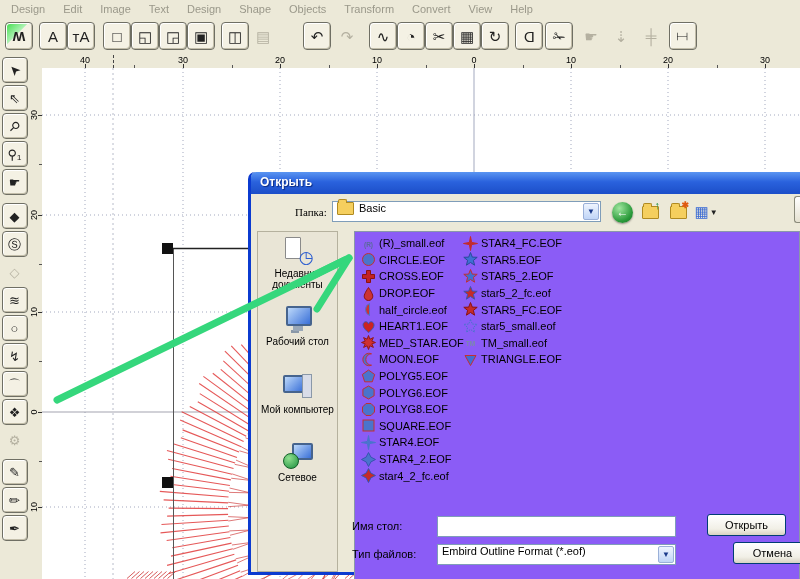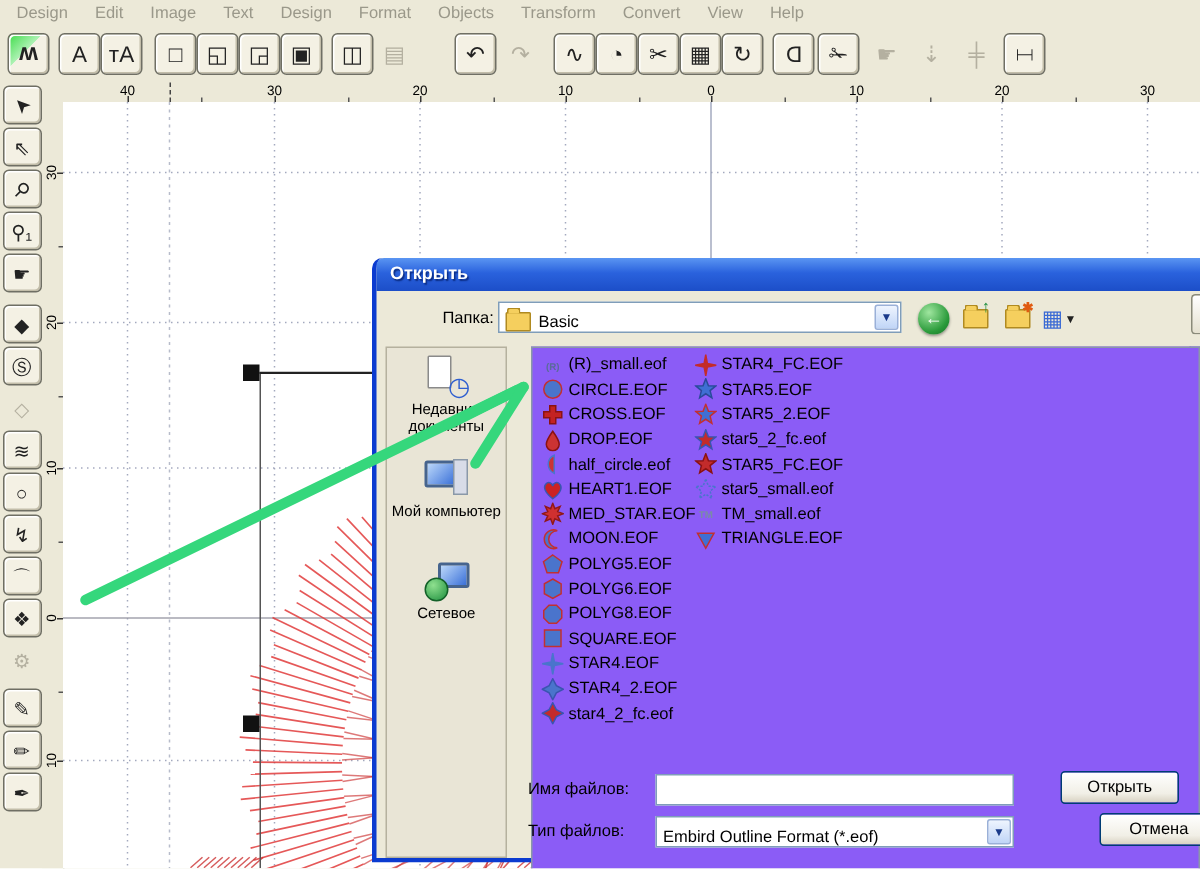--- a/index.html
+++ b/index.html
@@ -45,23 +45,23 @@
   .vtick.minor{width:3px;background:#555;}
   
   #canvas{position:absolute;left:42px;top:68px;width:758px;height:511px;background:#fff;overflow:hidden;}
   
   #dialog{position:absolute;left:248px;top:172px;width:560px;height:403px;z-index:10;
     background:#ECE9D8;border:3px solid #0b3bd0;border-top:none;border-radius:7px 0 0 0;box-sizing:border-box;}
   #dialog-titlebar{height:22px;background:linear-gradient(180deg,#5a95f2 0%,#2a62dd 45%,#1c4ec8 100%);
     border-radius:5px 0 0 0;color:#fff;font-weight:bold;font-size:12px;padding:3px 0 0 9px;
     text-shadow:1px 1px 1px #0a2a80;box-sizing:border-box;}
   #dialog-body{position:relative;width:100%;height:378px;}
-  #folder-label{position:absolute;left:44px;top:12px;font-size:11px;}
+  #folder-label{position:absolute;left:44px;top:12px;font-size:11px;font-family:Liberation Serif, serif;}
   #folder-combo{position:absolute;left:81px;top:7px;width:269px;height:21px;}
-  .xp-combo{background:#fff;border:1px solid #7f9db9;font-size:11px;display:flex;align-items:flex-end;
+  .xp-combo{background:#fff;border:1px solid #7f9db9;font-size:11px;display:flex;align-items:flex-start;
     padding-left:4px;box-sizing:border-box;position:absolute;}
   .xp-combo .arrow{position:absolute;right:1px;top:1px;bottom:1px;width:16px;border-radius:2px;
     background:linear-gradient(#eef4fe,#c0d5f7);border:1px solid #9ab0d8;color:#1a3a8a;font-size:8px;
     display:flex;align-items:center;justify-content:center;box-sizing:border-box;}
   .mini-folder{width:15px;height:11px;background:#f5cf5e;border:1px solid #b08a20;border-radius:1px;
     position:relative;margin-right:5px;flex:0 0 auto;}
   .mini-folder::before{content:"";position:absolute;top:-4px;left:0;width:7px;height:3px;background:#f5cf5e;
     border:1px solid #b08a20;border-bottom:none;border-radius:2px 2px 0 0;}
   #nav-bar{position:absolute;left:361px;top:6px;width:120px;height:24px;display:flex;align-items:center;gap:6px;}
   #nav-back{width:21px;height:21px;border-radius:50%;color:#fff;font-size:12px;font-weight:bold;
@@ -129,21 +129,21 @@
 <body>
 
 <div id="screen">
 
   <div id="menu-bar">
       <span class="menu-item">Design</span>
       <span class="menu-item">Edit</span>
       <span class="menu-item">Image</span>
       <span class="menu-item">Text</span>
       <span class="menu-item">Design</span>
-      <span class="menu-item">Format</span>
+      <span class="menu-item">Shape</span>
       <span class="menu-item">Objects</span>
       <span class="menu-item">Transform</span>
       <span class="menu-item">Convert</span>
       <span class="menu-item">View</span>
       <span class="menu-item">Help</span>
     </div>
   <div id="toolbar">
       <div class="tb-btn logo">
         <span class="g">ʍ</span>
       </div>
@@ -512,20 +512,24 @@
       </div>
       <div id="edge-btn"></div>
       <div id="edge-panel"></div>
 
       <div id="places">
           <div class="place">
             <div class="picon picon-recent"></div>
             <div class="place-label">Недавние документы</div>
           </div>
           <div class="place">
+            <div class="picon picon-desktop"></div>
+            <div class="place-label">Рабочий стол</div>
+          </div>
+          <div class="place">
             <div class="picon picon-computer"></div>
             <div class="place-label">Мой компьютер</div>
           </div>
           <div class="place">
             <div class="picon picon-network"></div>
             <div class="place-label">Сетевое</div>
           </div>
         </div>
       <div id="file-list">
         <div class="fcol" id="fcol1">
@@ -665,21 +669,21 @@
             </div>
             <div class="frow">
               <svg width="15" height="15" viewBox="0 0 15 15">
                 <polygon points="2,3.5 13,3.5 7.5,13.5" fill="#3f6fd4" stroke="#c23030" stroke-width="1"></polygon>
               </svg>
               <span class="flabel">TRIANGLE.EOF</span>
             </div>
           </div>
       </div>
 
-      <span class="dlg-label" style="left:101px;top:326px">Имя файлов:</span>
+      <span class="dlg-label" style="left:101px;top:326px">Имя стол:</span>
       <input id="filename-input" type="text" value="" style="">
       <span class="dlg-label" style="left:101px;top:354px">Тип файлов:</span>
       <div id="filetype-combo" class="xp-combo">
         <span>Embird Outline Format (*.eof)</span>
         <span class="arrow">▼</span>
       </div>
       <div id="open-button" class="xp-btn">Открыть</div>
       <div id="cancel-button" class="xp-btn">Отмена</div>
     </div>
   </div>

